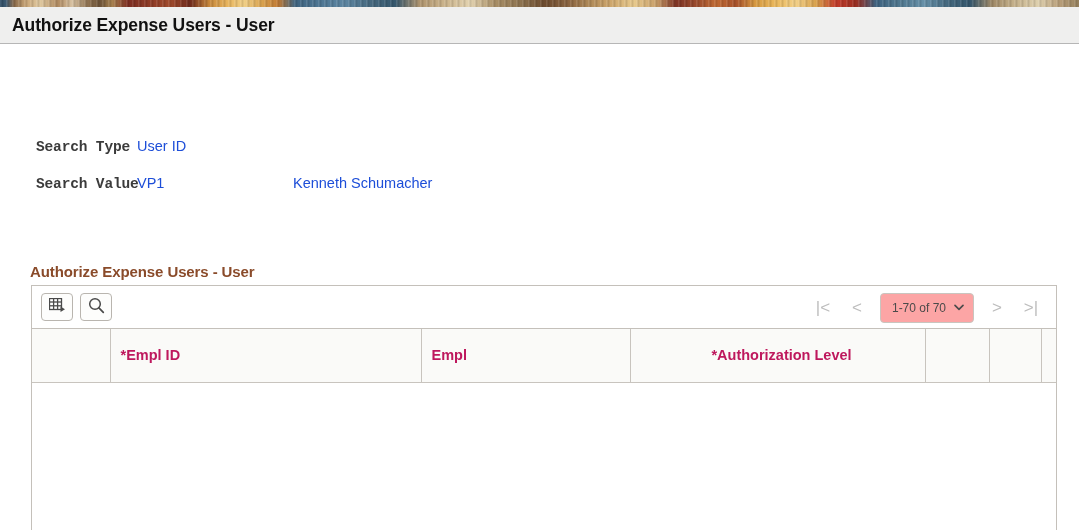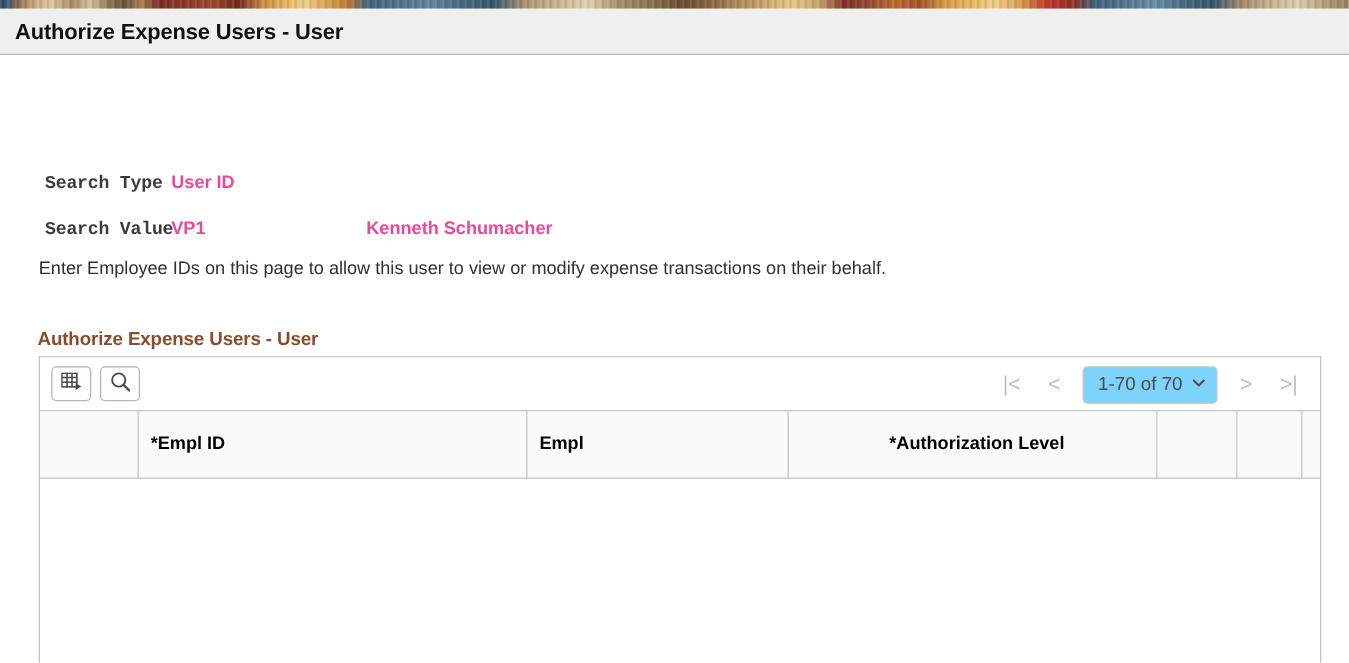--- a/index.html
+++ b/index.html
@@ -98,22 +98,22 @@
   }
   .meta-label {
     display: inline-block;
     font-weight: bold;
     color: #3b3b3b;
     letter-spacing: -0.15px;
     font-family: Liberation Mono, monospace;
   }
   .meta-value {
     display: inline-block;
-    color: #ec4899;
-    font-weight: bold;
+    color: #1d4ed8;
+    font-weight: normal;
   }
 
   #row-search-type { left: 36px; top: 93px; }
   #row-search-type .meta-label { width: 101px; }
 
   #row-search-value { left: 36px; top: 130px; }
   #row-search-value .meta-label { width: 101px; }
   #row-search-value .sv-code { display:inline-block; width: 156px; }
 
   .instruction {
@@ -200,22 +200,22 @@
   .pg-box {
     display: flex;
     align-items: center;
     justify-content: center;
     gap: 8px;
     height: 28px;
     padding: 0 9px 0 11px;
     margin: 0 6px;
     border: 1px solid #c9c5bf;
     border-radius: 4px;
-    background: #7dd3fc;
-    font-size: 15px;
+    background: #fca5a5;
+    font-size: 12px;
     color: #4a4a4a;
     cursor: pointer;
     white-space: nowrap;
   }
   .pg-caret {
     font-size: 10px;
     color: #555;
     line-height: 1;
   }
 
@@ -235,21 +235,21 @@
   table.grid col.c-sb    { width: 15px; }
 
   table.grid th {
     background: #fafaf8;
     border-right: 1px solid #c8c4be;
     border-bottom: 1px solid #c8c4be;
     height: 53px;
     padding: 0 10px;
     font-weight: bold;
     font-size: 14.5px;
-    color: #000000;
+    color: #be185d;
     vertical-align: middle;
     text-align: left;
     box-sizing: border-box;
   }
   table.grid th.th-num { border-right: 1px solid #c8c4be; }
   table.grid th.th-auth { text-align: center; padding-right: 2px; }
   table.grid th.th-blank { border-right: 1px solid #c8c4be; }
   table.grid th.th-sb { border-right: none; background: #fafaf8; padding: 0; }
 </style>
 </head>
@@ -264,21 +264,20 @@
 <div class="content">
 
   <div class="meta-row" id="row-search-type">
     <span class="meta-label">Search Type</span><span class="meta-value">User ID</span>
   </div>
 
   <div class="meta-row" id="row-search-value">
     <span class="meta-label">Search Value</span><span class="meta-value sv-code">VP1</span><span class="meta-value">Kenneth Schumacher</span>
   </div>
 
-  <div class="instruction">Enter Employee IDs on this page to allow this user to view or modify expense transactions on their behalf.</div>
 
   <div class="grid-title">Authorize Expense Users - User</div>
 
   <div class="grid-wrap">
 
     <div class="grid-toolbar">
 
       <button class="tb-btn" id="btn-personalize">
         <span>
           <svg width="17" height="15" viewBox="0 0 17 15" xmlns="http://www.w3.org/2000/svg">

